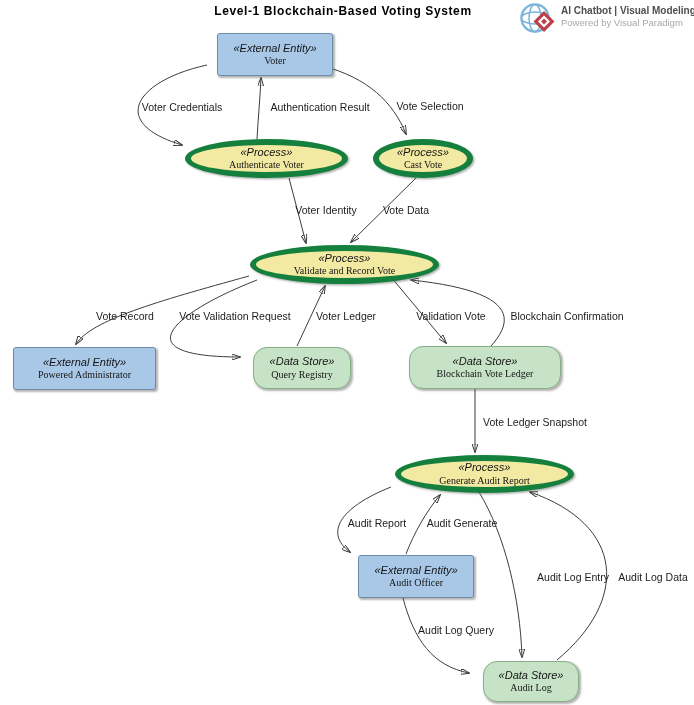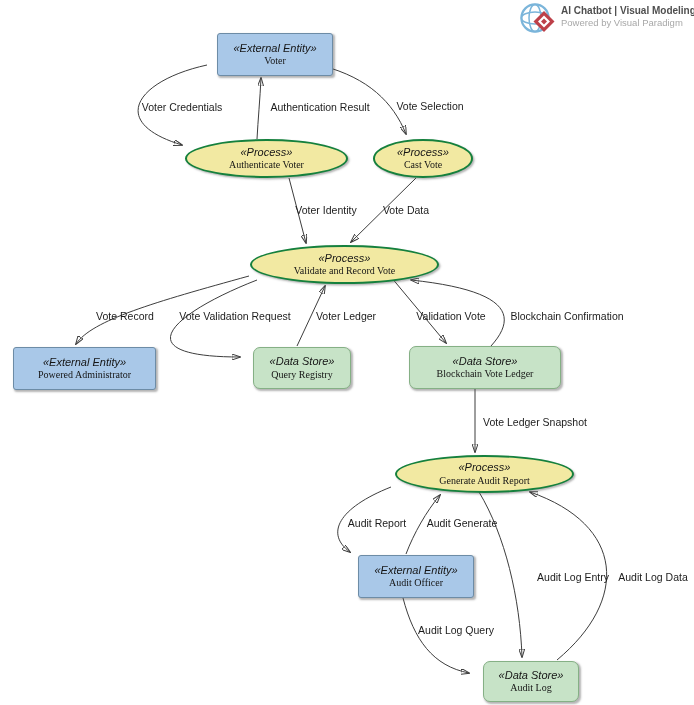--- a/index.html
+++ b/index.html
@@ -18,35 +18,36 @@
   #branding .b2 { font-size:9.5px; color:#a8a8a8; white-space:nowrap; margin-top:1px; }
 
   .node {
     position:absolute; display:flex; flex-direction:column; align-items:center;
     justify-content:center; text-align:center; line-height:1.22; color:#151515;
     box-shadow:1.5px 1.5px 2px rgba(90,90,90,0.45); box-sizing:border-box;margin-left:10px;
   }
   .node .stereo { font-style:italic; font-size:11px; }
   .node .nname  { font-size:10px;font-family:Liberation Serif, serif; }
   .entity  { background:#a9c8e8; border:1px solid #6d8ca6; border-radius:3px; }
-  .process { background:#f2e9a2; border:2px solid #15803d; border-radius:50%; }
-  .store   { background:#c7e3c7; border:1px solid #85b085; border-radius:7px;align-items:center; }
+  .process { background:#f2e9a2; border:6px solid #15803d; border-radius:50%; }
+  .store   { background:#c7e3c7; border:1px solid #85b085; border-radius:14px;align-items:center; }
 
   .edge-label {
     position:absolute; transform:translate(-50%,-50%); font-size:10.5px;
     color:#1c1c1c; white-space:nowrap;
   }
   svg#edges-layer { position:absolute; left:0; top:0; }
   svg#edges-layer path { fill:none; stroke:#3d3d3d; stroke-width:1; }
 </style>
 </head>
 <body>
 
 <div id="canvas">
 
+  <div id="diagram-title">Level-1 Blockchain-Based Voting System</div>
 
   <div id="branding">
     <svg width="36" height="34" viewBox="0 0 36 34">
       <circle cx="16" cy="16" r="13.6" fill="none" stroke="#7bb5da" stroke-width="2.2"></circle>
       <ellipse cx="16" cy="16" rx="6" ry="13.6" fill="none" stroke="#7bb5da" stroke-width="1.5"></ellipse>
       <ellipse cx="16" cy="16" rx="13.6" ry="6" fill="none" stroke="#7bb5da" stroke-width="1.5"></ellipse>
       <polygon points="25,9 35.5,19.5 25,30 14.5,19.5" fill="#bd4049"></polygon>
       <polygon points="25,13.5 31,19.5 25,25.5 19,19.5" fill="#ffffff"></polygon>
       <polygon points="25,16.5 28,19.5 25,22.5 22,19.5" fill="#bd4049"></polygon>
     </svg>

